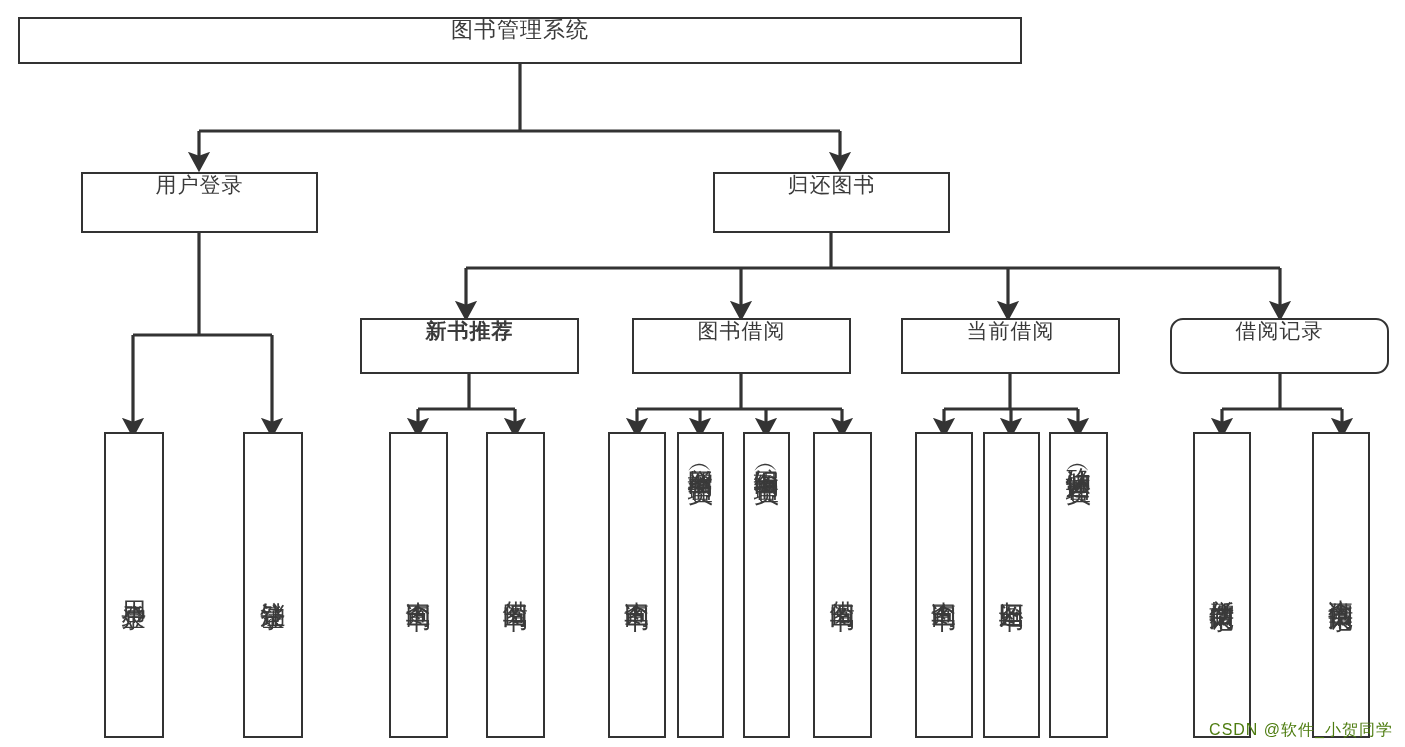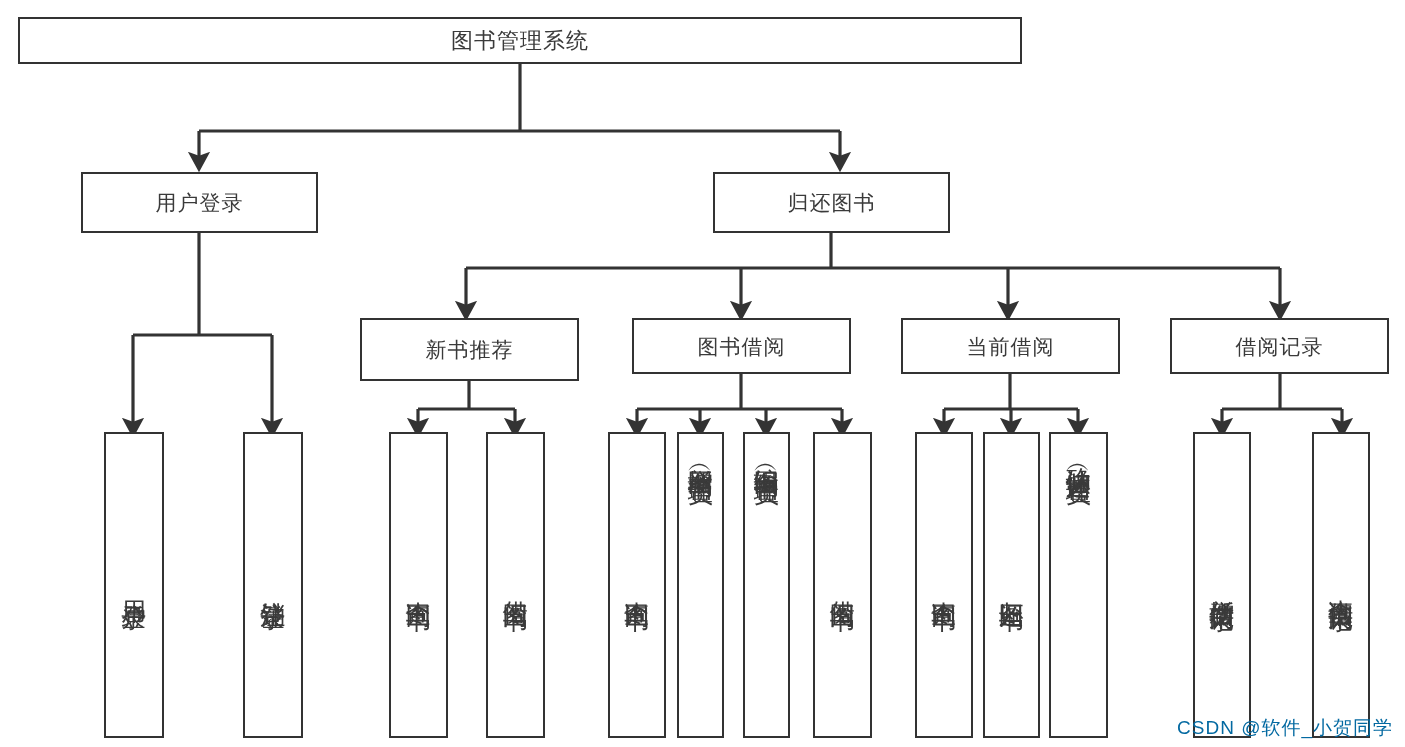--- a/index.html
+++ b/index.html
@@ -21,21 +21,21 @@
     left:0; top:0;
     width:1405px; height:747px;
     pointer-events:none;
   }
   .node{
     position:absolute;
     box-sizing:border-box;
     background:#ffffff;
     border:2px solid #333333;
     display:flex;
-    align-items:center;
+    align-items:flex-start;
     justify-content:center;
     color:#3a3a3a;
     z-index:2;
   }
   
   .node.horiz{
     font-size:21px;
     letter-spacing:1px;
     line-height:1;
     white-space:nowrap;
@@ -56,22 +56,22 @@
     color:#3a3a3a;
     white-space:nowrap;
   }
   
   .node.vert.midset{ align-items:center; padding-top:0; }
 
   #watermark{
     position:absolute;
     right:12px;
     bottom:6px;
-    font-size:19px;
-    color:#0369a1;
+    font-size:16px;
+    color:#4d7c0f;
     letter-spacing:1px;
     z-index:3;
     white-space:nowrap;
     user-select:none;
   }
 </style>
 </head>
 <body>
 
 <div id="canvas">
@@ -131,33 +131,33 @@
   </div>
 
   <div class="node horiz" style="left:81px; top:172px; width:237px; height:61px;">
     <span>用户登录</span>
   </div>
 
   <div class="node horiz" style="left:713px; top:172px; width:237px; height:61px;">
     <span>归还图书</span>
   </div>
 
-  <div class="node horiz" style="left:360px; top:318px; width:219px; height:63px;">
+  <div class="node horiz" style="left:360px; top:318px; width:219px; height:56px;font-weight:bold;">
     <span>新书推荐</span>
   </div>
 
   <div class="node horiz" style="left:901px; top:318px; width:219px; height:56px;">
     <span>当前借阅</span>
   </div>
 
   <div class="node horiz" style="left:632px; top:318px; width:219px; height:56px;">
     <span>图书借阅</span>
   </div>
 
-  <div class="node horiz" style="left:1170px; top:318px; width:219px; height:56px;">
+  <div class="node horiz" style="left:1170px; top:318px; width:219px; height:56px;border-radius:13px;">
     <span>借阅记录</span>
   </div>
 
   <div class="node vert midset" style="left:104px; top:432px; width:60px; height:306px;">
     <span class="vlabel">用户登录</span>
   </div>
 
   <div class="node vert midset" style="left:243px; top:432px; width:60px; height:306px;">
     <span class="vlabel">注销登录</span>
   </div>

